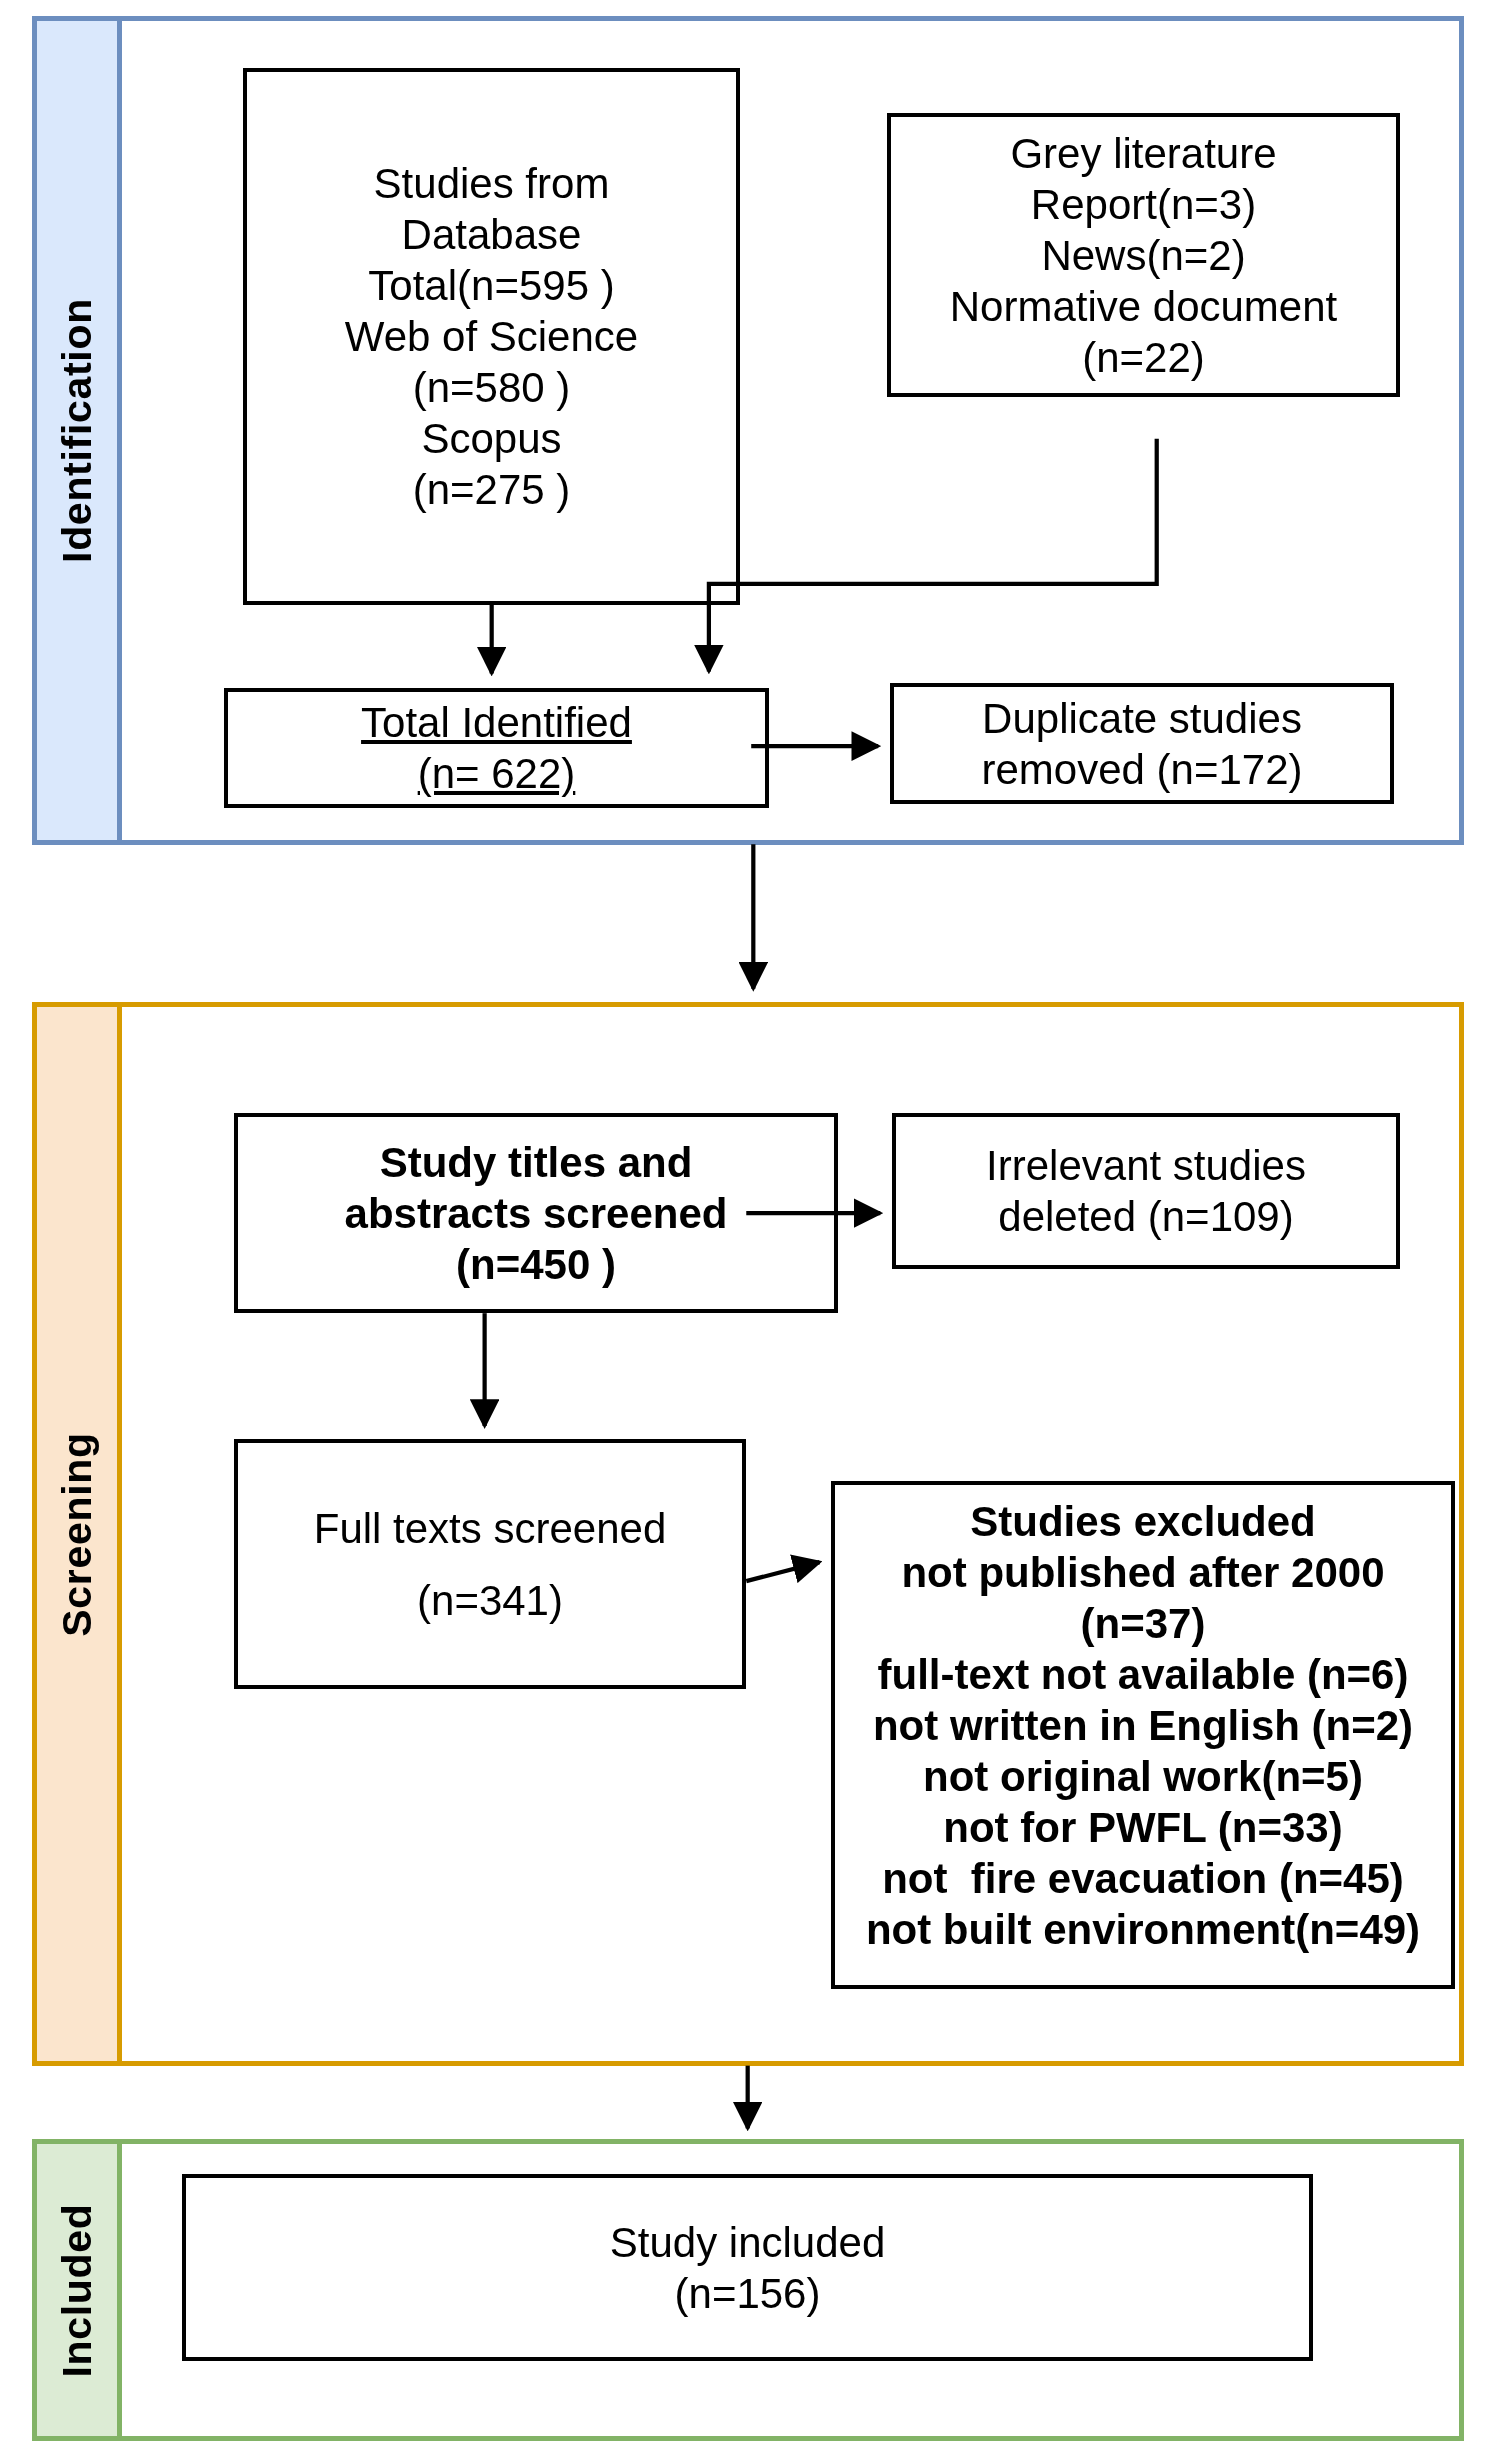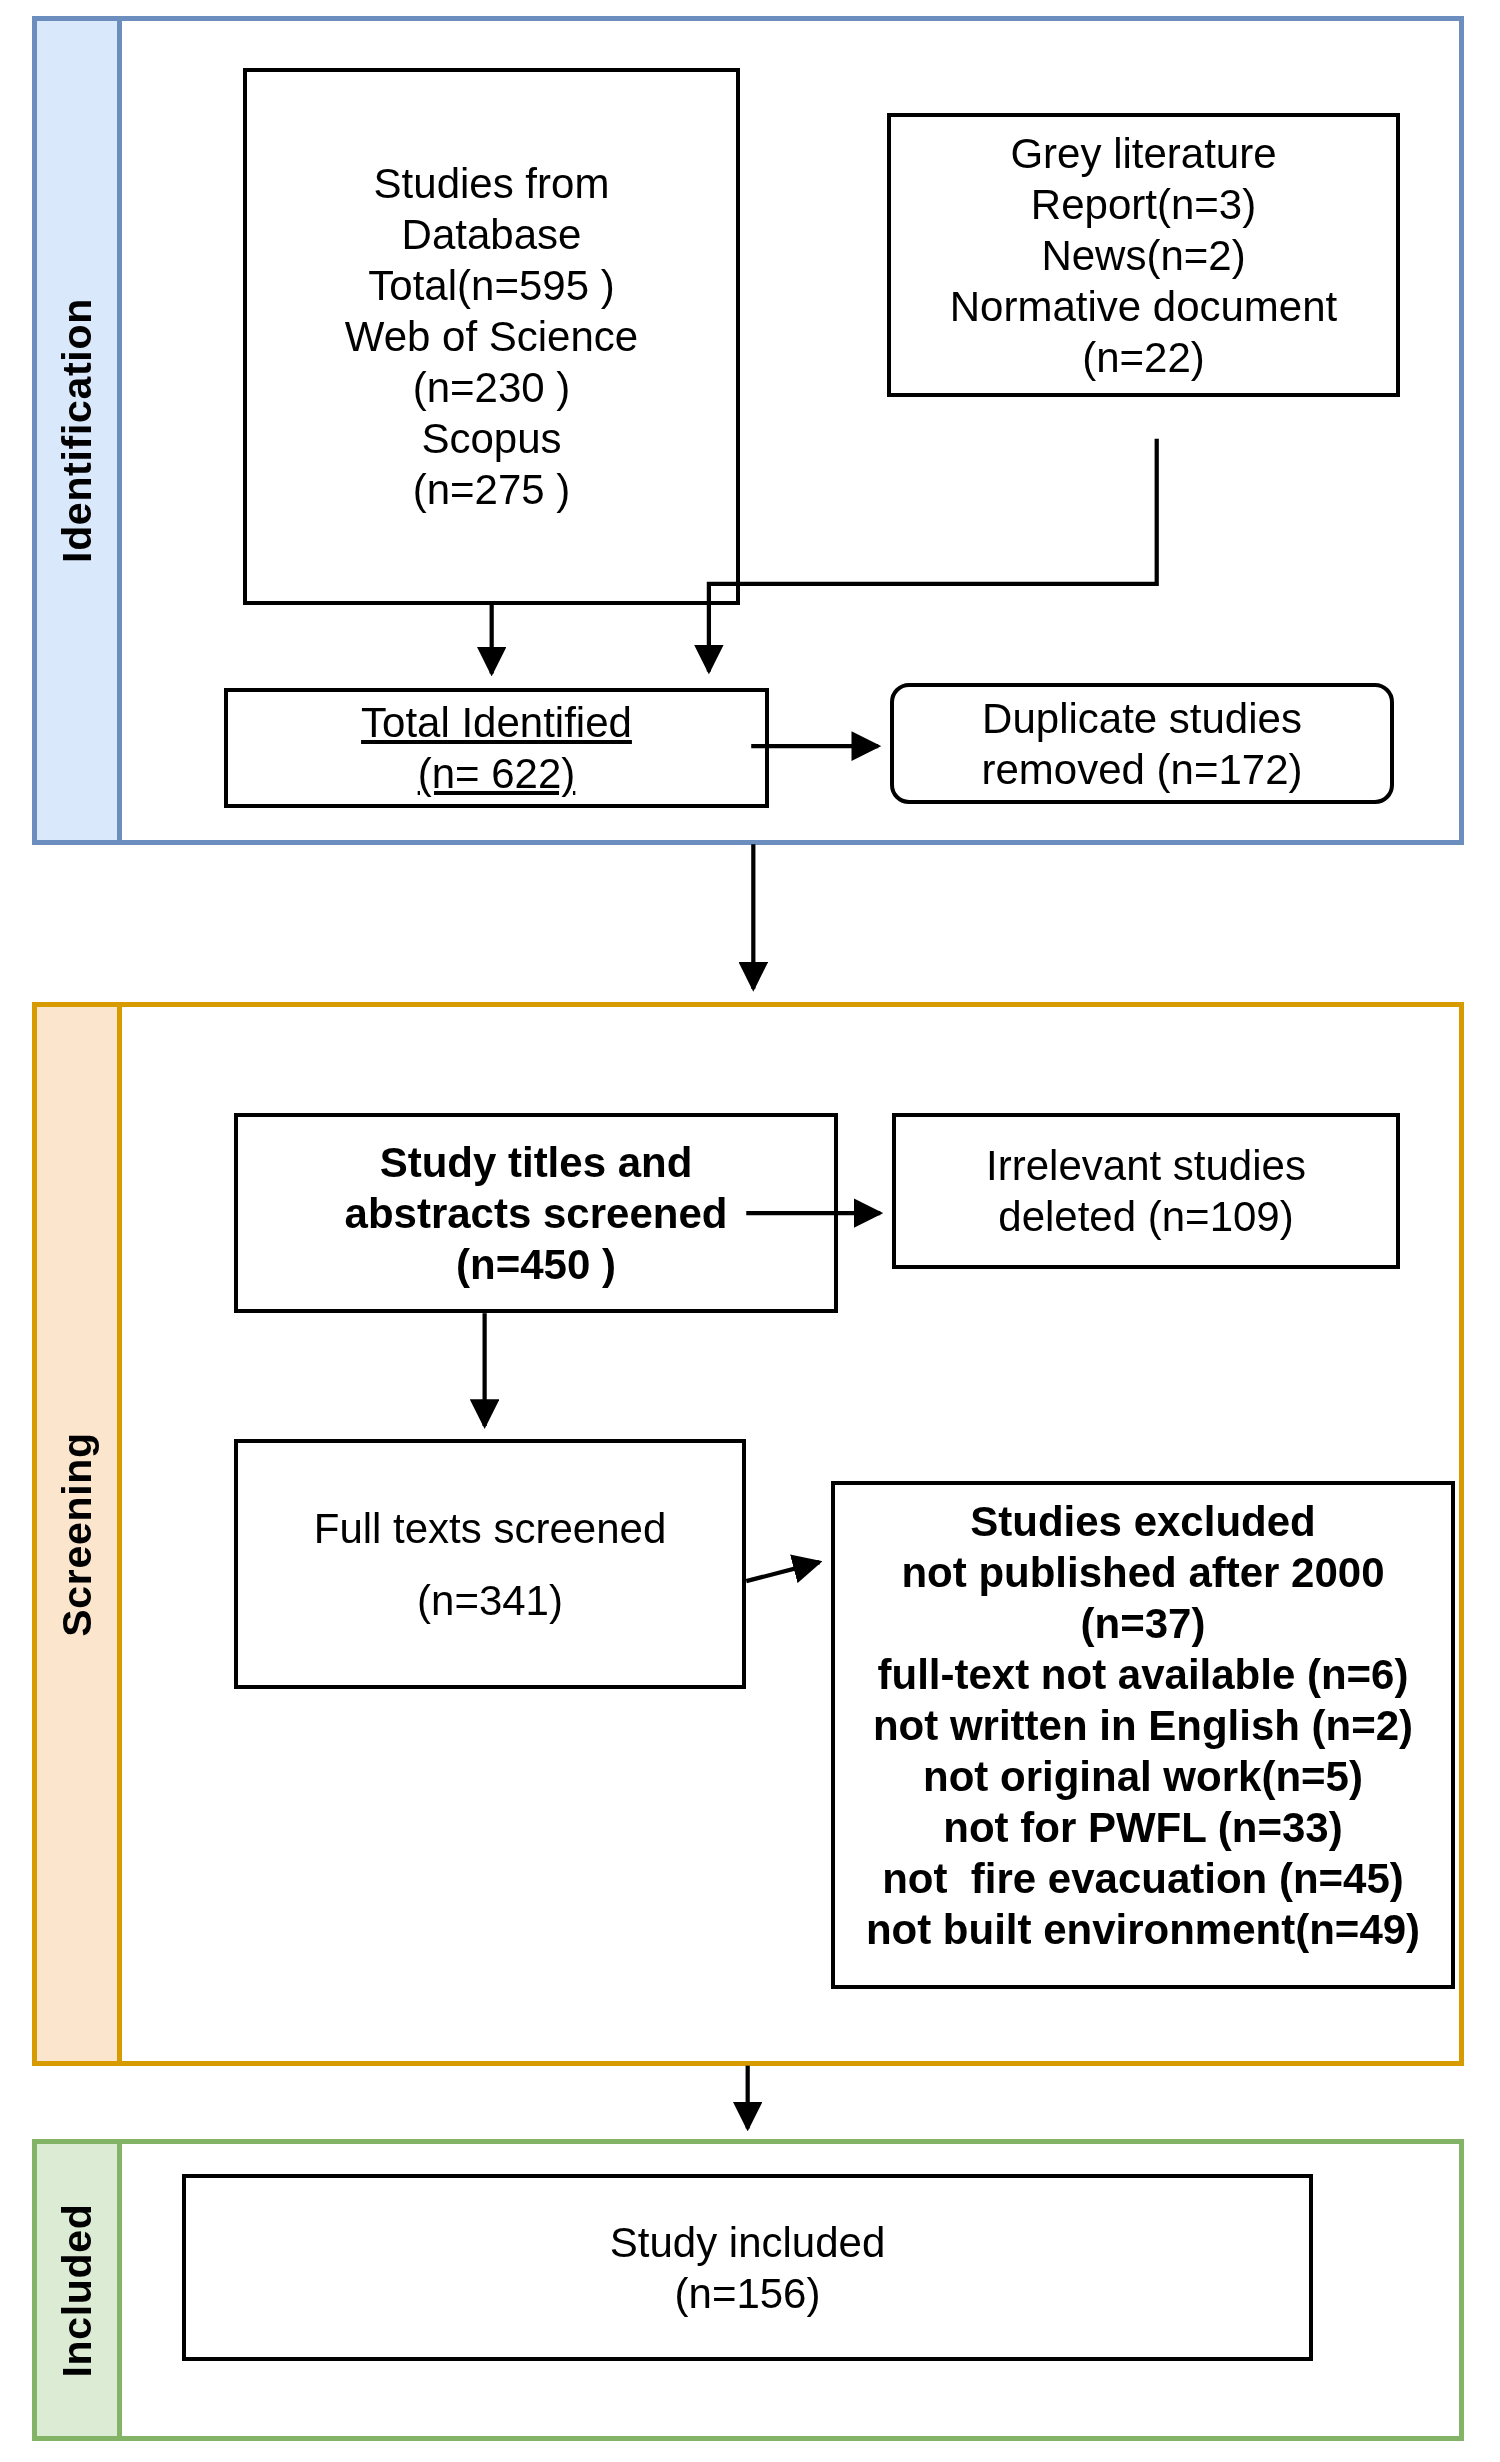--- a/index.html
+++ b/index.html
@@ -80,39 +80,39 @@
     <div class="strip" style="background:#DCEBD4;border-right:5px solid #82B366;">
       <div class="strip-label">Included</div>
     </div>
   </div>
 
   <div class="fbox" style="left:243px;top:68px;width:497px;height:537px;justify-content:center;">
     <div class="tl">Studies from</div>
     <div class="tl">Database</div>
     <div class="tl">Total(n=595 )</div>
     <div class="tl">Web of Science</div>
-    <div class="tl">(n=230 )</div>
+    <div class="tl">(n=580 )</div>
     <div class="tl">Scopus</div>
     <div class="tl">(n=275 )</div>
   </div>
 
   <div class="fbox" style="left:887px;top:113px;width:513px;height:284px;">
     <div class="tl">Grey literature</div>
     <div class="tl">Report(n=3)</div>
     <div class="tl">News(n=2)</div>
     <div class="tl">Normative document</div>
     <div class="tl">(n=22)</div>
   </div>
 
   <div class="fbox" style="left:224px;top:688px;width:545px;height:120px;text-decoration:underline;">
     <div class="tl">Total Identified</div>
     <div class="tl">(n= 622)</div>
   </div>
 
-  <div class="fbox" style="left:890px;top:683px;width:504px;height:121px;border-radius:19px;">
+  <div class="fbox" style="left:890px;top:683px;width:504px;height:121px;">
     <div class="tl">Duplicate studies</div>
     <div class="tl">removed (n=172)</div>
   </div>
 
   <div class="fbox" style="left:234px;top:1113px;width:604px;height:200px;font-weight:bold;">
     <div class="tl">Study titles and</div>
     <div class="tl">abstracts screened</div>
     <div class="tl">(n=450 )</div>
   </div>
 

